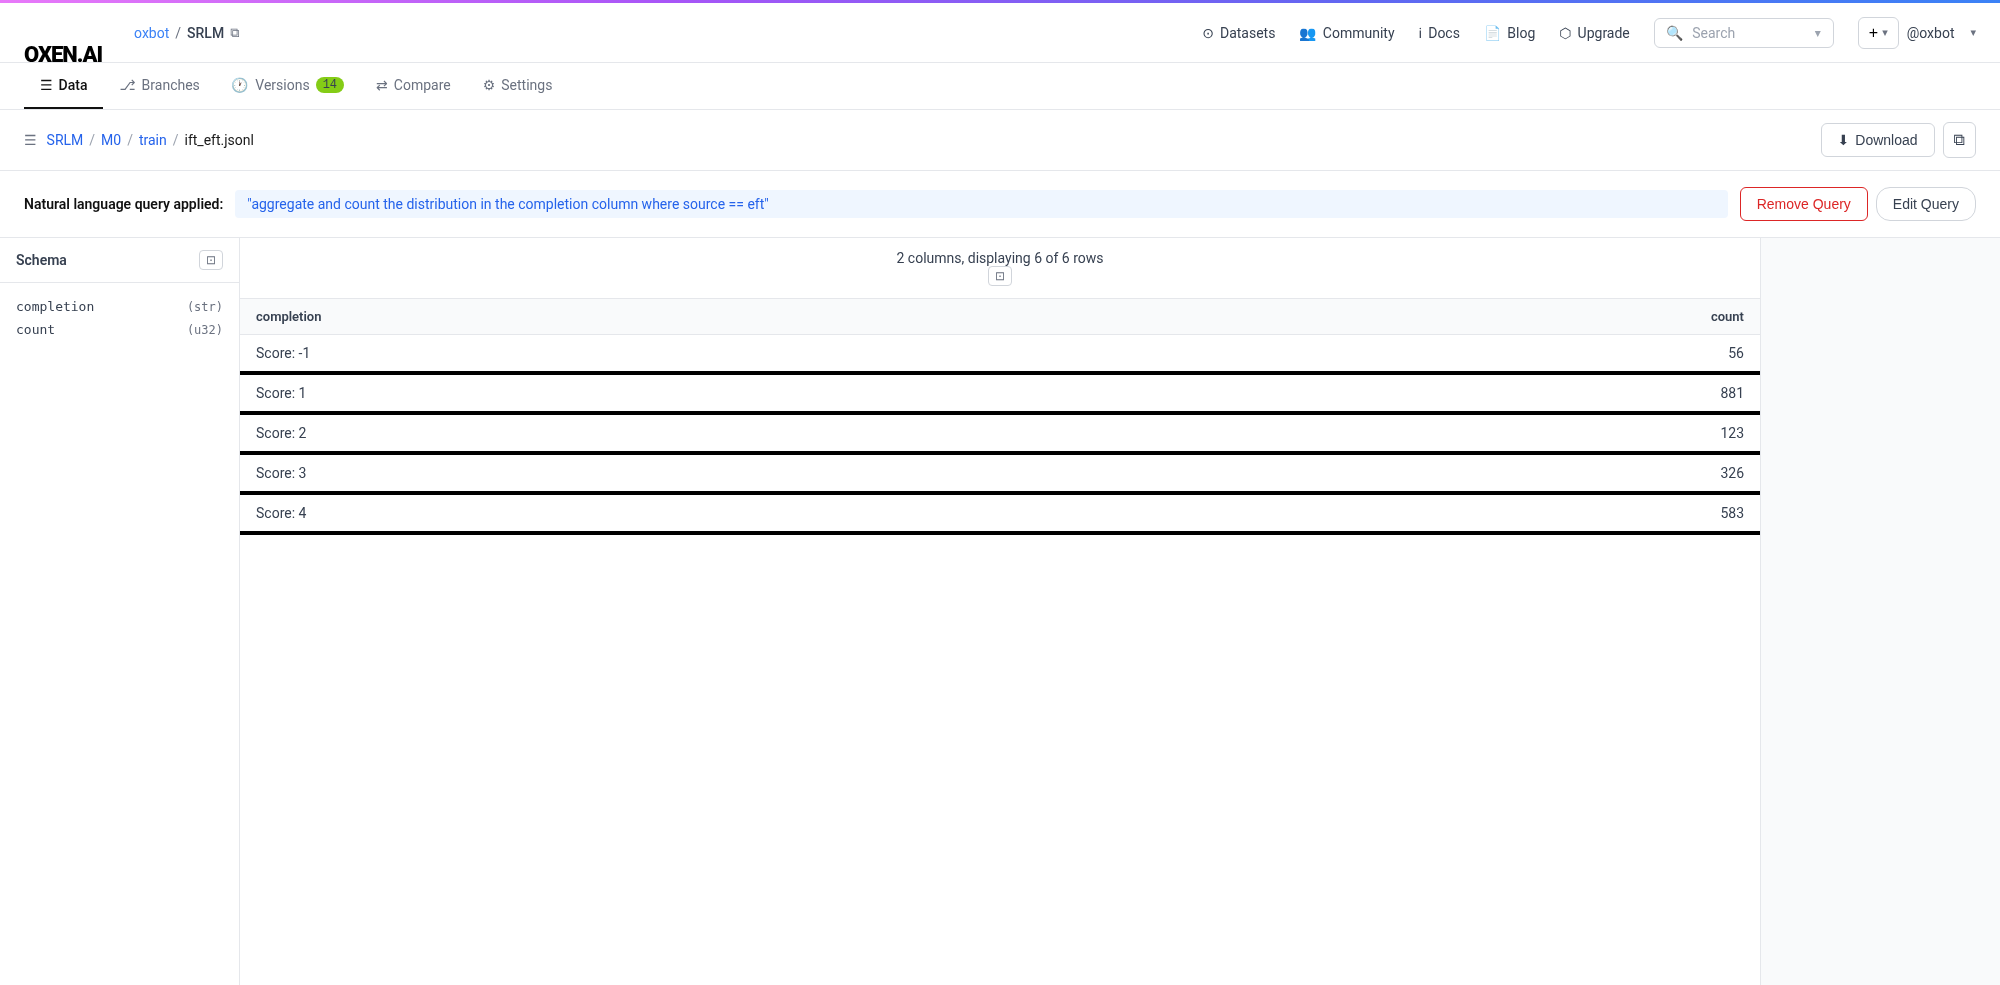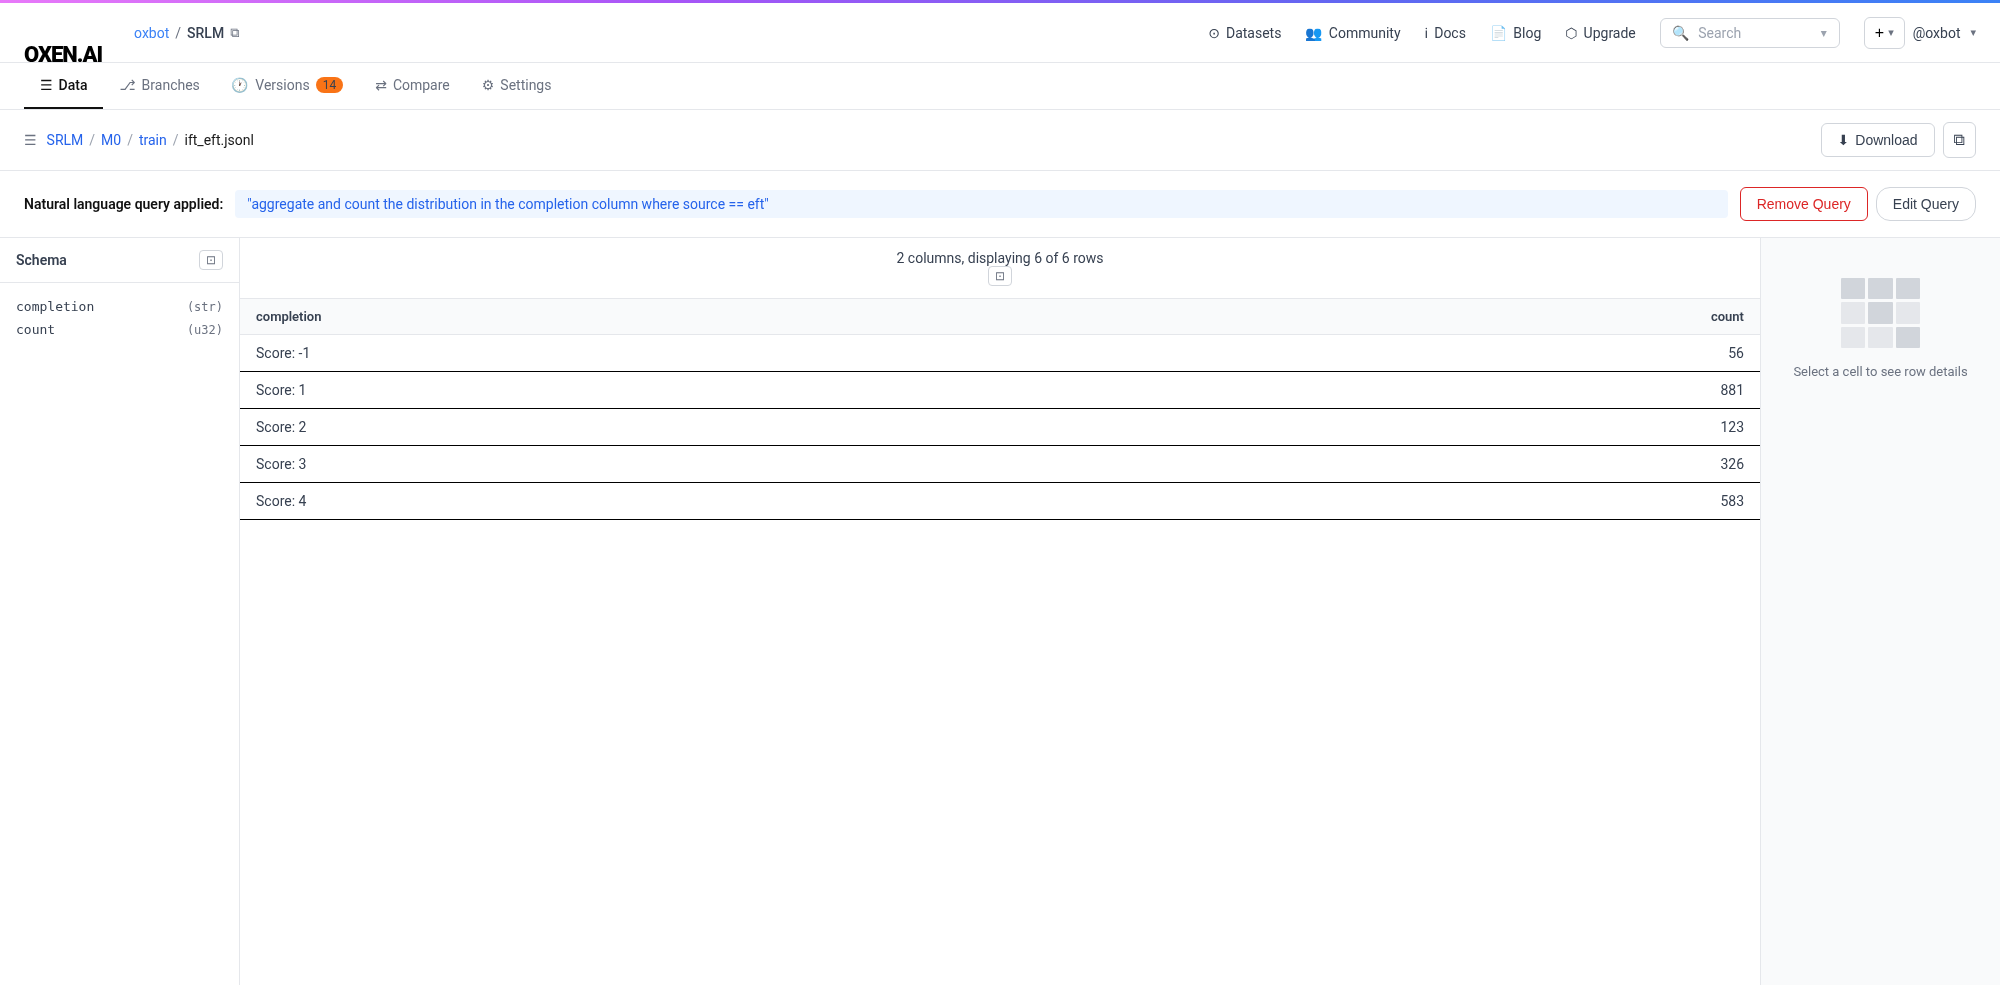--- a/index.html
+++ b/index.html
@@ -12,27 +12,27 @@
     .navbar { display: flex; align-items: center; padding: 0 24px; height: 60px; border-bottom: 1px solid #e5e7eb; gap: 32px; }
     .logo { font-size: 22px; font-weight: 900; color: #000; letter-spacing: -1px; margin-top: 43px; }
     .breadcrumb { display: flex; align-items: center; gap: 6px; font-size: 14px; color: #6b7280; }
     .breadcrumb a { color: #3b82f6; text-decoration: none; }
     .breadcrumb .repo { color: #374151; font-weight: 500; }
     .nav-links { display: flex; align-items: center; gap: 24px; margin-left: auto; }
     .nav-links a { display: flex; align-items: center; gap: 6px; color: #374151; text-decoration: none; font-size: 14px; }
     .search-bar { display: flex; align-items: center; gap: 8px; border: 1px solid #d1d5db; border-radius: 6px; padding: 6px 12px; width: 180px; color: #6b7280; font-size: 14px; }
     .nav-actions { display: flex; align-items: center; gap: 8px; }
     .btn-plus { border: 1px solid #d1d5db; border-radius: 6px; padding: 6px 10px; background: #fff; cursor: pointer; display: flex; align-items: center; gap: 4px; font-size: 16px; }
-    .user-menu { display: flex; align-items: center; gap: 10px; color: #374151; cursor: pointer; font-size: 14px; }
+    .user-menu { display: flex; align-items: center; gap: 16px; color: #374151; cursor: pointer; font-size: 14px; }
 
     
     .tab-bar { display: flex; align-items: center; gap: 0; padding: 0 24px; border-bottom: 1px solid #e5e7eb; }
     .tab { display: flex; align-items: center; gap: 6px; padding: 14px 16px; font-size: 14px; color: #6b7280; cursor: pointer; border-bottom: 2px solid transparent; text-decoration: none; }
     .tab.active { color: #111; border-bottom: 2px solid #111; font-weight: 500; }
-    .tab .badge { background: #f97316; border-radius: 10px; padding: 1px 7px; font-size: 12px; color: #374151; }
+    .tab .badge { background: #84cc16; border-radius: 10px; padding: 1px 7px; font-size: 12px; color: #374151; font-family: Liberation Mono, monospace; }
 
     
     .filepath-bar { display: flex; align-items: center; justify-content: space-between; padding: 12px 24px; border-bottom: 1px solid #e5e7eb; }
     .filepath { display: flex; align-items: center; gap: 4px; font-size: 14px; }
     .filepath-icon { color: #6b7280; margin-right: 6px; }
     .filepath a { color: #2563eb; text-decoration: none; }
     .filepath .slash { color: #9ca3af; margin: 0 2px; }
     .filepath-actions { display: flex; align-items: center; gap: 8px; }
     .btn-download { display: flex; align-items: center; gap: 6px; padding: 8px 16px; border: 1px solid #d1d5db; border-radius: 6px; background: #fff; cursor: pointer; font-size: 14px; color: #374151; }
     .btn-icon { padding: 8px 10px; border: 1px solid #d1d5db; border-radius: 6px; background: #fff; cursor: pointer; font-size: 16px; color: #374151; }
@@ -57,21 +57,21 @@
     .schema-field-name { font-family: monospace; color: #374151; }
     .schema-field-type { font-family: monospace; color: #6b7280; font-size: 12px; }
 
     
     .data-panel { flex: 1; overflow: auto; }
     .data-header { display: flex; align-items: center; justify-content: flex-end; padding: 12px 16px; border-bottom: 1px solid #e5e7eb; font-size: 14px; color: #6b7280; flex-direction: column; }
     .data-header-left { font-size: 14px; color: #374151; }
     .data-table { width: 100%; border-collapse: collapse; }
     .data-table th { text-align: left; padding: 10px 16px; font-size: 13px; font-weight: 600; color: #374151; border-bottom: 1px solid #e5e7eb; background: #f9fafb; }
     .data-table th.num { text-align: right; }
-    .data-table td { padding: 10px 16px; font-size: 14px; color: #374151; border-bottom: 1px solid #000000; }
+    .data-table td { padding: 10px 16px; font-size: 14px; color: #374151; border-bottom: 4px solid #000000; }
     .data-table td.num { text-align: right; }
 
     
     .row-details-panel { width: 240px; border-left: 1px solid #e5e7eb; padding: 0; flex-shrink: 0; background: #f9fafb; }
     .row-details-header { display: flex; align-items: center; justify-content: space-between; padding: 12px 16px; font-size: 14px; font-weight: 600; color: #374151; border-bottom: 1px solid #e5e7eb; }
     .row-details-body { display: flex; flex-direction: column; align-items: center; justify-content: center; padding: 40px 20px; gap: 16px; }
     .row-details-placeholder { display: inline-block; }
     .placeholder-grid { display: grid; grid-template-columns: 1fr 1fr 1fr; grid-template-rows: 1fr 1fr 1fr; gap: 3px; width: 80px; height: 70px; }
     .placeholder-cell { background: #e5e7eb; border-radius: 1px; }
     .placeholder-cell.dark { background: #d1d5db; }
@@ -238,31 +238,15 @@
           </tr>
           <tr style="cursor: pointer;">
             <td>Score: 4</td>
             <td class="num">583</td>
           </tr>
         </tbody>
     </table>
   </div>
 
   <div class="row-details-panel">
-    <div class="row-details-body">
-      <div class="row-details-placeholder">
-        <div class="placeholder-grid">
-          <div class="placeholder-cell dark"></div>
-          <div class="placeholder-cell dark"></div>
-          <div class="placeholder-cell dark"></div>
-          <div class="placeholder-cell"></div>
-          <div class="placeholder-cell dark"></div>
-          <div class="placeholder-cell"></div>
-          <div class="placeholder-cell"></div>
-          <div class="placeholder-cell"></div>
-          <div class="placeholder-cell dark"></div>
-        </div>
-      </div>
-      <p class="row-details-text">Select a cell to see row details</p>
-    </div>
   </div>
 
 </div>
 
 </body></html>

